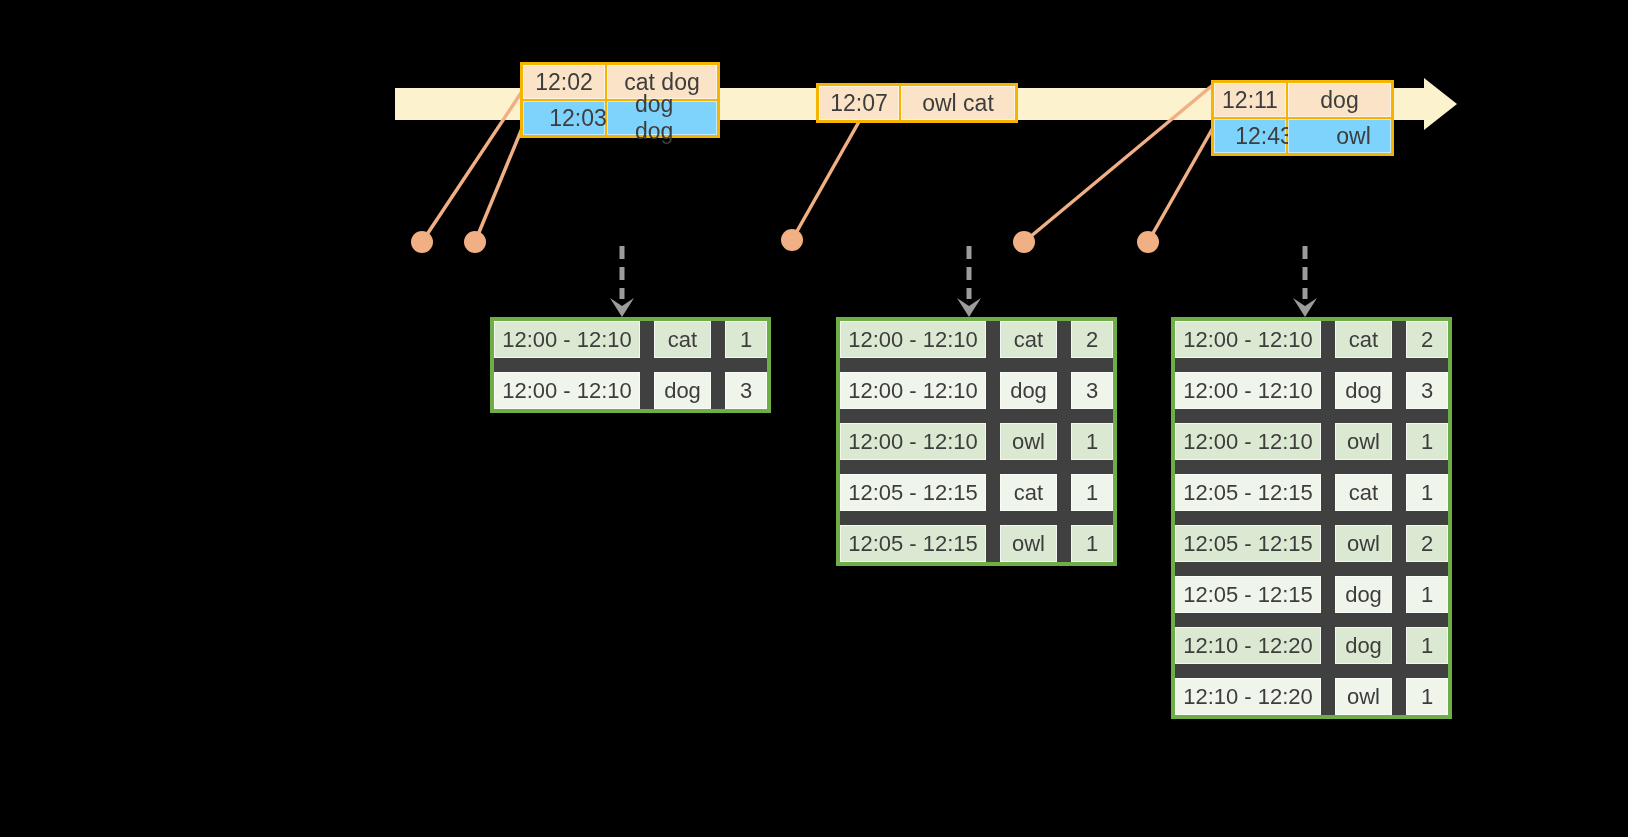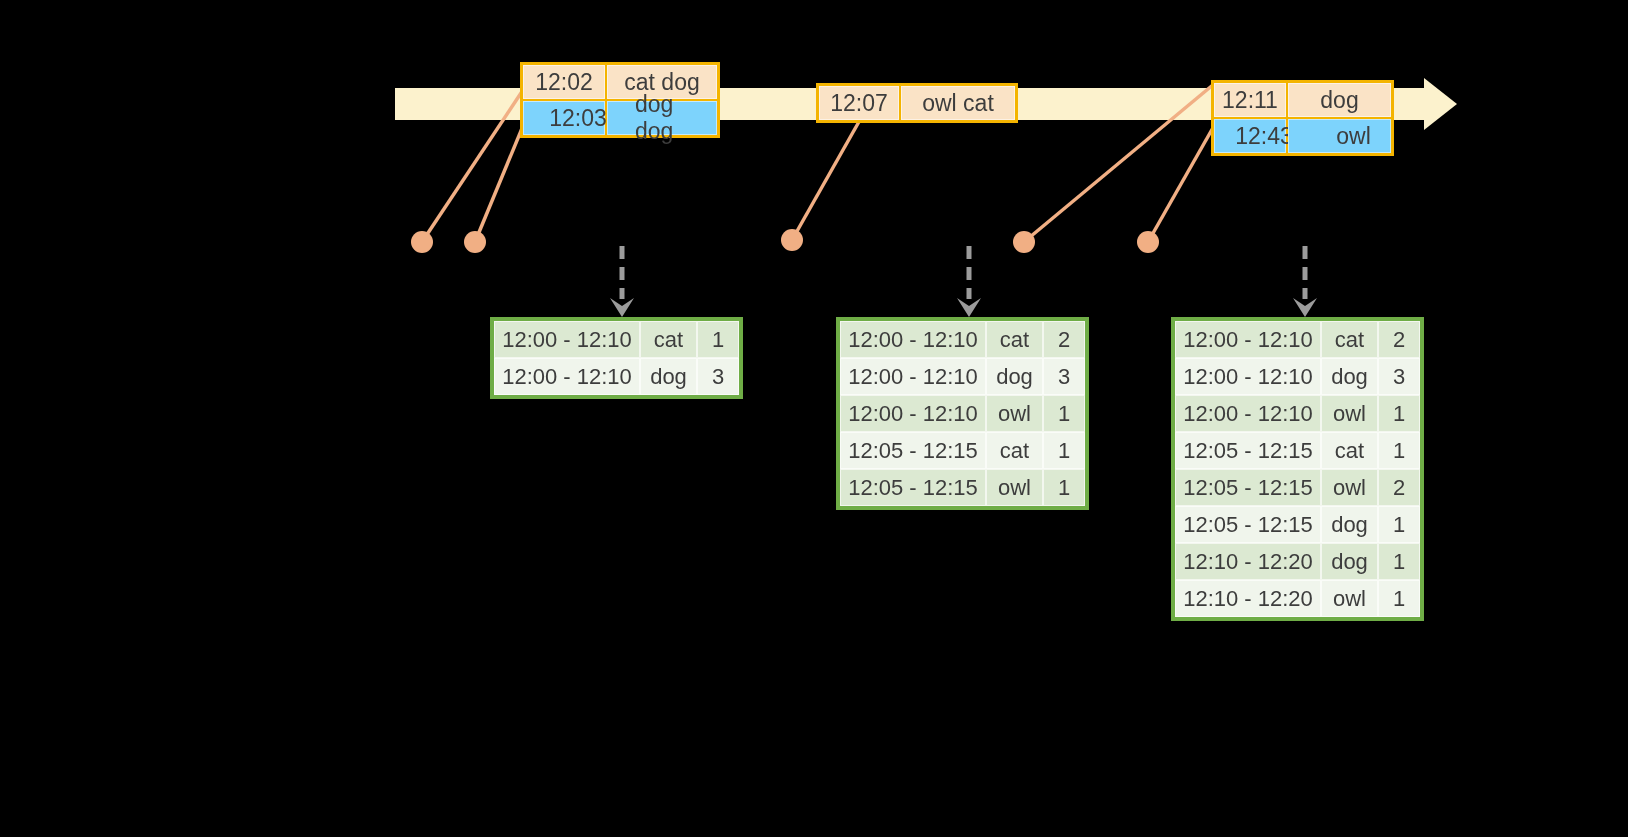--- a/index.html
+++ b/index.html
@@ -18,21 +18,21 @@
   .etable{position:absolute;display:grid;gap:2px;background:#F4B400;border:3px solid #F4B400;}
   .ecell{display:flex;align-items:center;justify-content:center;
     font-size:23px;box-shadow:inset 0 0 0 1px rgba(255,255,255,0.55);}
   .peach{background:#FAE3C6;}
   .cream{background:#7dd3fc;padding-left:28px;}
   #etableA{left:520px;top:62px;grid-template-columns:82px 110px;grid-auto-rows:34px;}
   #etableB{left:816px;top:83px;grid-template-columns:80px 114px;grid-auto-rows:34px;}
   #etableC{left:1211px;top:80px;grid-template-columns:72px 103px;grid-auto-rows:34px;}
 
   
-  .gtable{position:absolute;display:grid;gap:0;background:#404040;border:4px solid #6FAD46;
+  .gtable{position:absolute;display:grid;gap:14px;background:#404040;border:4px solid #6FAD46;
     grid-template-columns:146px 57px 42px;grid-auto-rows:37px;}
   .gcell{display:flex;align-items:center;justify-content:center;
     font-size:22px;box-shadow:inset 0 0 0 1px rgba(255,255,255,0.65);}
   .gdark{background:#DCE9D2;}
   .glight{background:#F0F5EC;}
   #gtable1{left:490px;top:317px;}
   #gtable2{left:836px;top:317px;}
   #gtable3{left:1171px;top:317px;}
 </style>
 </head>

